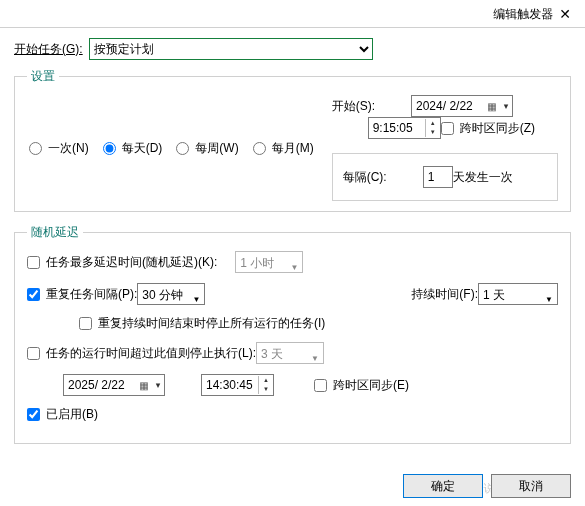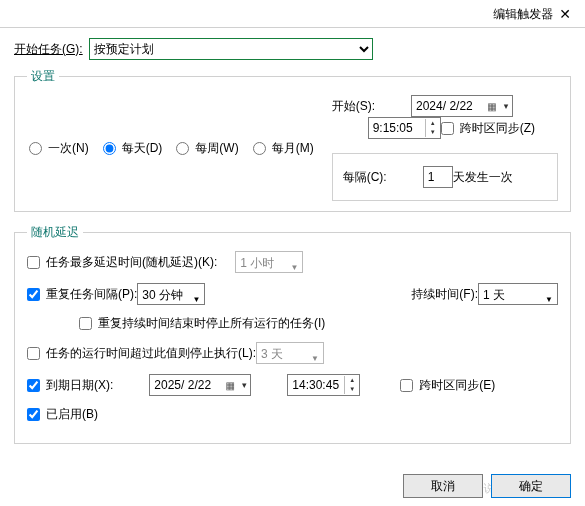--- a/index.html
+++ b/index.html
@@ -152,24 +152,20 @@
             <input type="checkbox" style="">
             <span>任务的运行时间超过此值则停止执行(L):</span>
           </label>
         <span class="sel disabled">
             <span>3 天</span>
             <span class="tri">▼</span>
           </span>
       </div>
 
       <div class="row gap-row">
-        <label class="chk-item">
-            <input type="checkbox" checked="" style="">
-            <span>到期日期(X):</span>
-          </label>
         <span class="date-field">
           <input value="2025/ 2/22" style="">
           <span class="cal-icon">▦</span>
           <span class="dd">▾</span>
         </span>
         <span class="time-field">
           <input value="14:30:45" style="">
           <span class="spinner">
               <span>▲</span>
               <span>▼</span>
@@ -188,15 +184,15 @@
             <span>已启用(B)</span>
           </label>
       </div>
     </fieldset>
   </div>
 </div>
 
 <span class="watermark">CSDN @鲲志说</span>
 
 <div class="footer">
+  <button class="btn primary">确定</button>
   <button class="btn">取消</button>
-  <button class="btn primary">确定</button>
 </div>
 
 </body></html>

